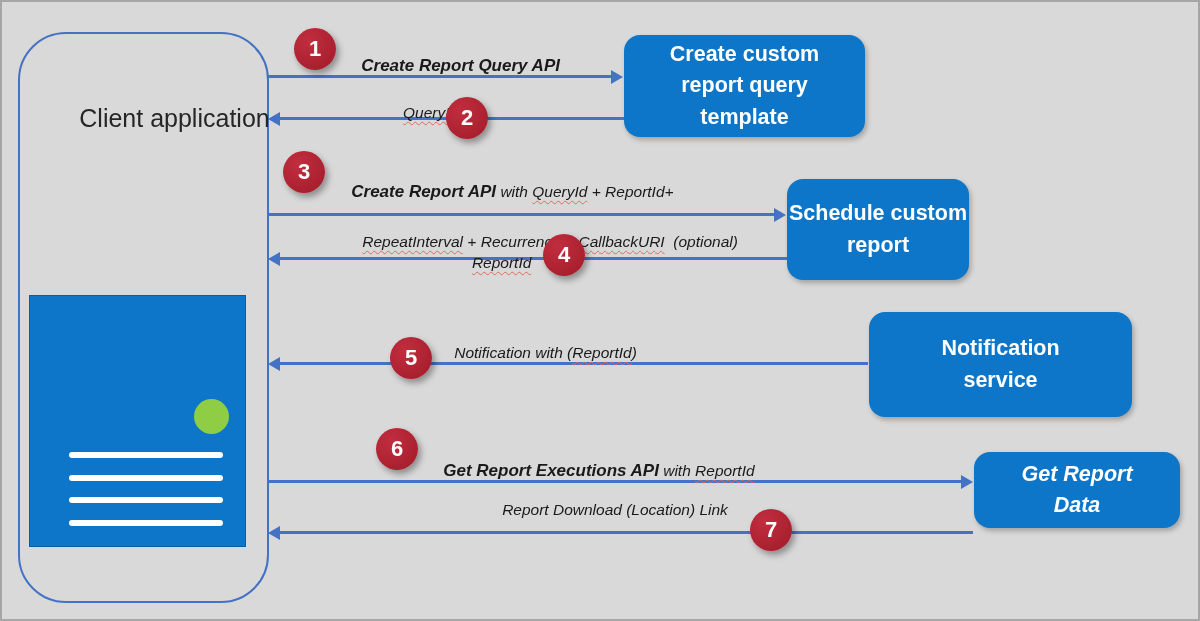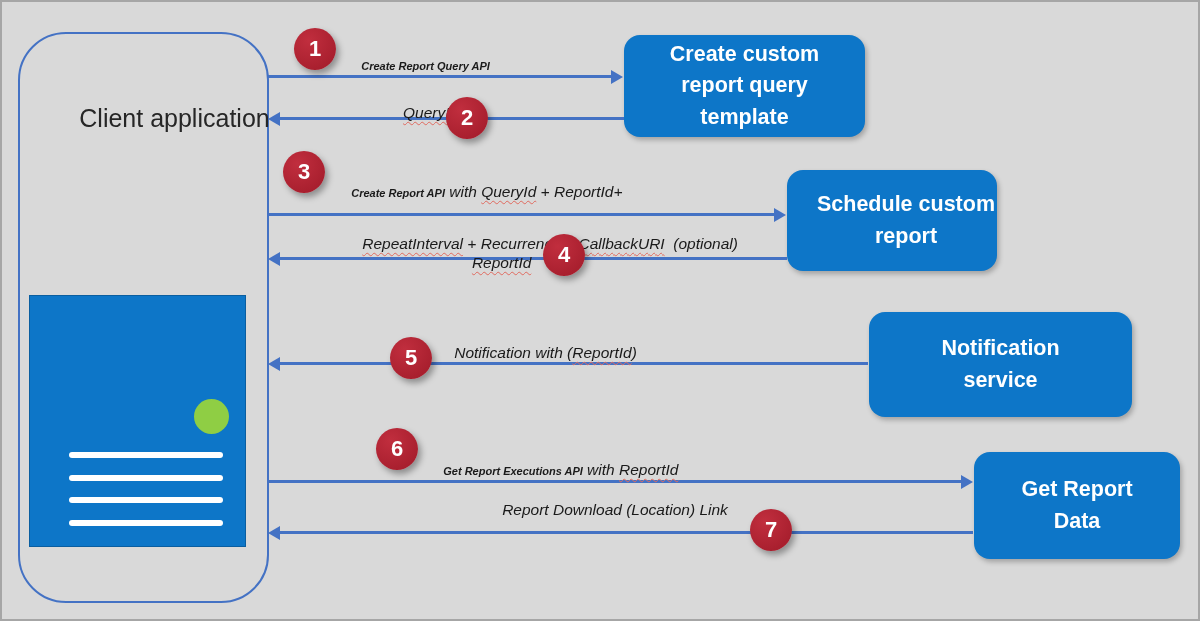--- a/index.html
+++ b/index.html
@@ -37,23 +37,23 @@
   
   .box{
     position:absolute;
     background:#0d76c8;border-radius:16px;
     color:#fff;display:flex;align-items:center;justify-content:center;
     text-align:center;font-size:21.5px;font-weight:600;line-height:1.45;
     white-space:pre-line;
     box-shadow:2px 3px 5px rgba(0,0,0,0.25);
   }
   .box-a{left:622px;top:33px;width:241px;height:102px;}
-  .box-b{left:785px;top:168px;width:182px;height:101px;padding-left:28px;}
+  .box-b{left:785px;top:177px;width:182px;height:101px;}
   .box-c{left:867px;top:310px;width:263px;height:105px;}
-  .box-d{left:972px;top:450px;width:206px;height:107px;}
+  .box-d{left:972px;top:450px;width:206px;height:76px;font-style:italic;}
   
   .arrow{position:absolute;height:3px;background:#4472c4;}
   .arrow.right::after{
     content:"";position:absolute;right:-11px;top:-5.5px;
     border-top:7px solid transparent;border-bottom:7px solid transparent;
     border-left:12px solid #4472c4;
   }
   .arrow.left::before{
     content:"";position:absolute;left:-11px;top:-5.5px;
     border-top:7px solid transparent;border-bottom:7px solid transparent;
@@ -66,21 +66,21 @@
     color:#fff;font-weight:bold;font-size:22px;
     display:flex;align-items:center;justify-content:center;
     box-shadow:3px 4px 6px rgba(0,0,0,0.35);
     z-index:5;
   }
   
   .msg{
     position:absolute;font-style:italic;font-size:15.5px;color:#1a1a1a;
     white-space:pre-wrap;
   }
-  .msg b{font-size:11px;text-align:center;}
+  .msg b{font-size:17px;text-align:center;}
   .wavy{
     text-decoration-line:underline;
     text-decoration-style:wavy;
     text-decoration-color:#e06a5f;
     text-decoration-thickness:1px;
     text-underline-offset:3px;
   }
   .center{text-align:center;}
 </style>
 </head>

